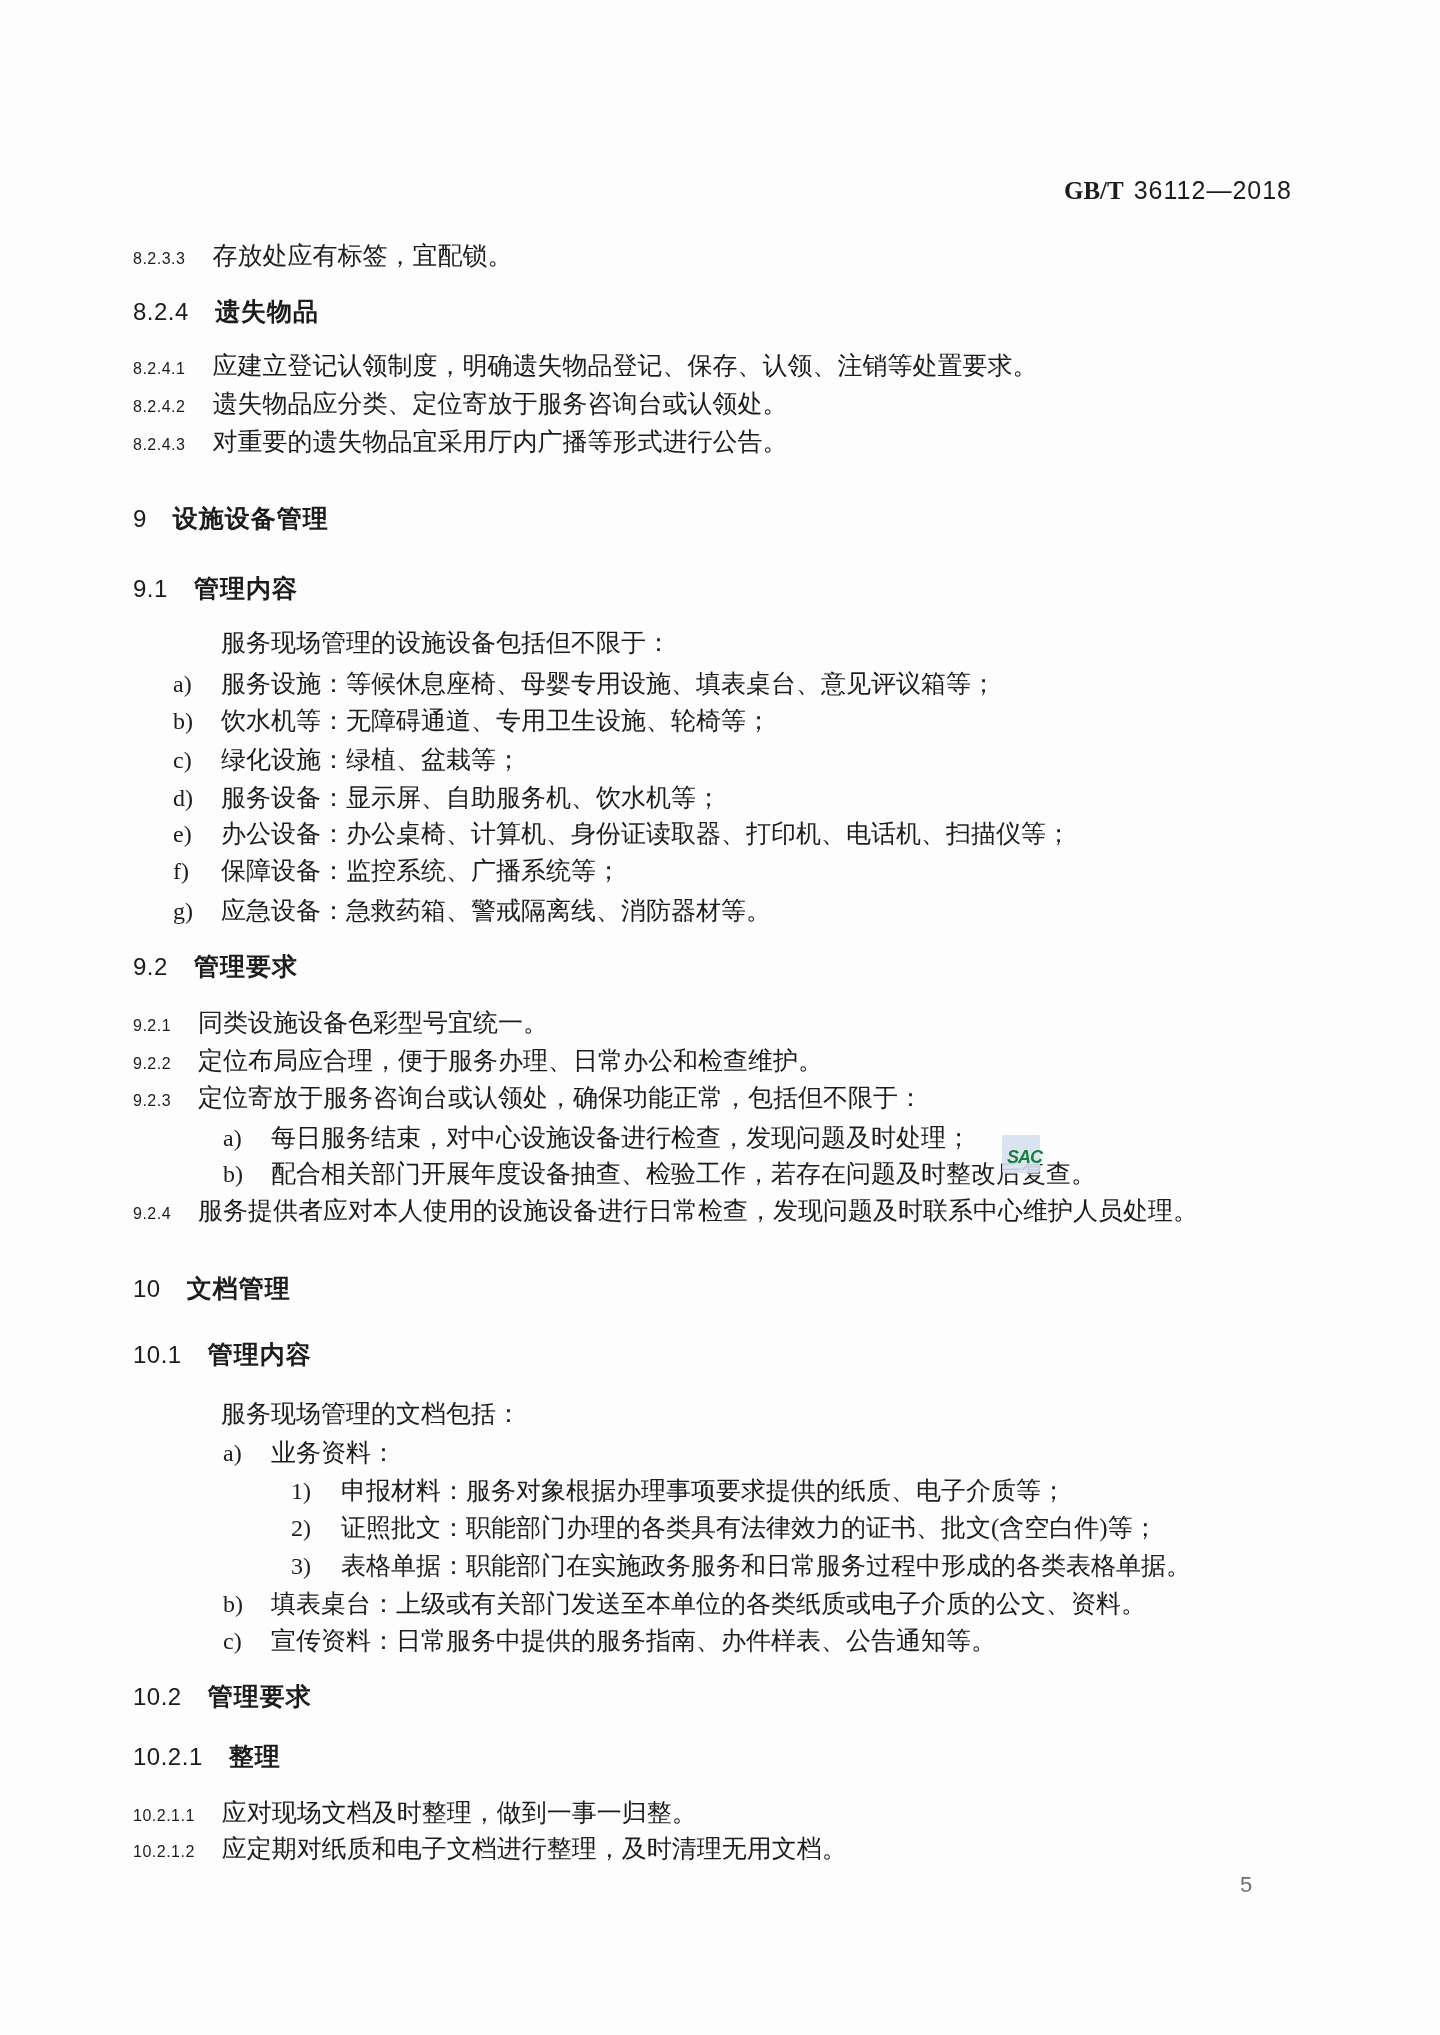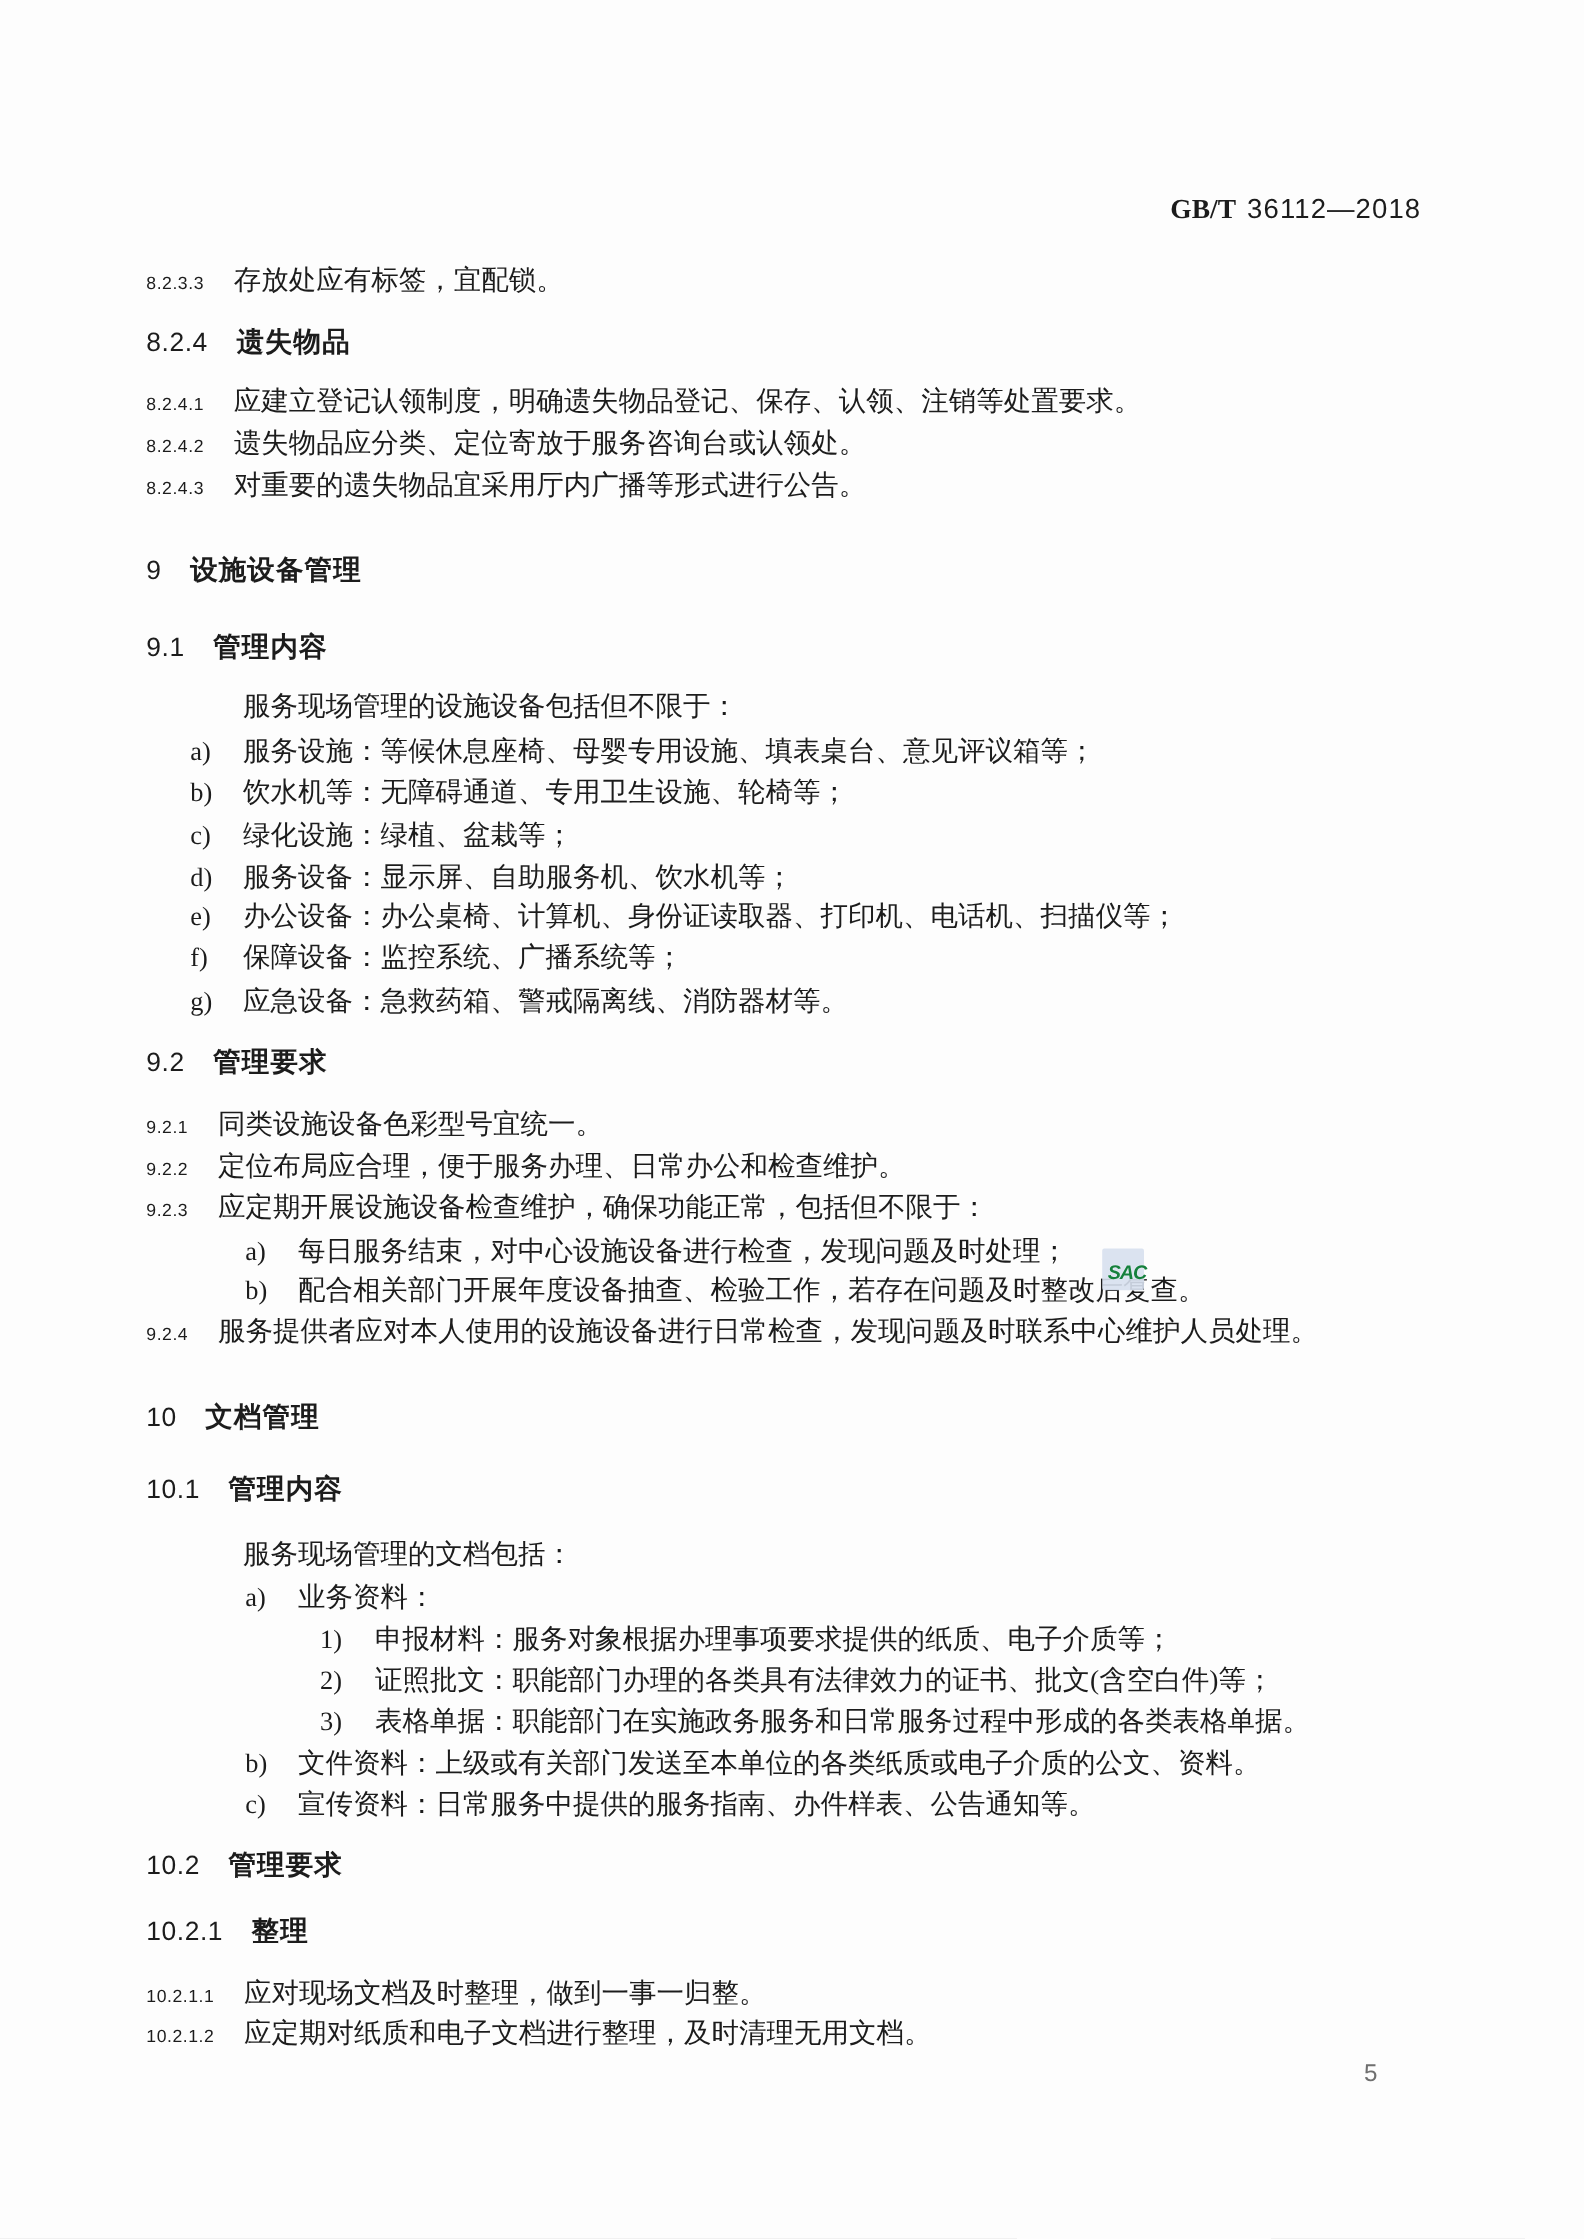--- a/index.html
+++ b/index.html
@@ -181,21 +181,21 @@
 
   <div class="line clause" style="top:1008px">
     <span class="num">9.2.1</span><span class="txt">同类设施设备色彩型号宜统一。</span>
   </div>
 
   <div class="line clause" style="top:1046px">
     <span class="num">9.2.2</span><span class="txt">定位布局应合理，便于服务办理、日常办公和检查维护。</span>
   </div>
 
   <div class="line clause" style="top:1083px">
-    <span class="num">9.2.3</span><span class="txt">应定期开展设施设备检查维护，确保功能正常，包括但不限于：</span>
+    <span class="num">9.2.3</span><span class="txt">定位寄放于服务咨询台或认领处，确保功能正常，包括但不限于：</span>
   </div>
 
   <div class="line li2" style="top:1123px">
     <span class="label">a)</span><span class="txt">每日服务结束，对中心设施设备进行检查，发现问题及时处理；</span>
   </div>
 
   <div class="line li2" style="top:1159px">
     <span class="label">b)</span><span class="txt">配合相关部门开展年度设备抽查、检验工作，若存在问题及时整改后复查。</span>
   </div>
 
@@ -225,21 +225,21 @@
 
   <div class="line li3" style="top:1513px">
     <span class="label">2)</span><span class="txt">证照批文：职能部门办理的各类具有法律效力的证书、批文(含空白件)等；</span>
   </div>
 
   <div class="line li3" style="top:1551px">
     <span class="label">3)</span><span class="txt">表格单据：职能部门在实施政务服务和日常服务过程中形成的各类表格单据。</span>
   </div>
 
   <div class="line li2" style="top:1589px">
-    <span class="label">b)</span><span class="txt">文件资料：上级或有关部门发送至本单位的各类纸质或电子介质的公文、资料。</span>
+    <span class="label">b)</span><span class="txt">填表桌台：上级或有关部门发送至本单位的各类纸质或电子介质的公文、资料。</span>
   </div>
 
   <div class="line li2" style="top:1626px">
     <span class="label">c)</span><span class="txt">宣传资料：日常服务中提供的服务指南、办件样表、公告通知等。</span>
   </div>
 
   <div class="line h2" style="top:1681px">
     <span class="num">10.2</span><span class="txt">管理要求</span>
   </div>
 

